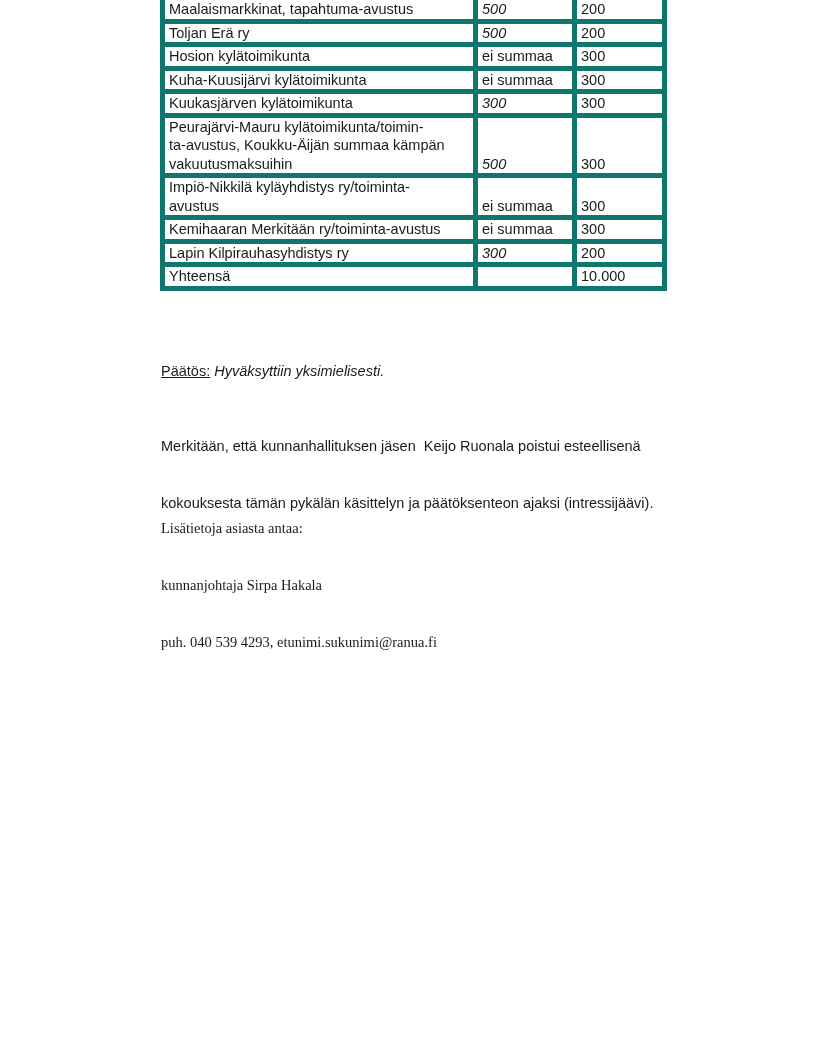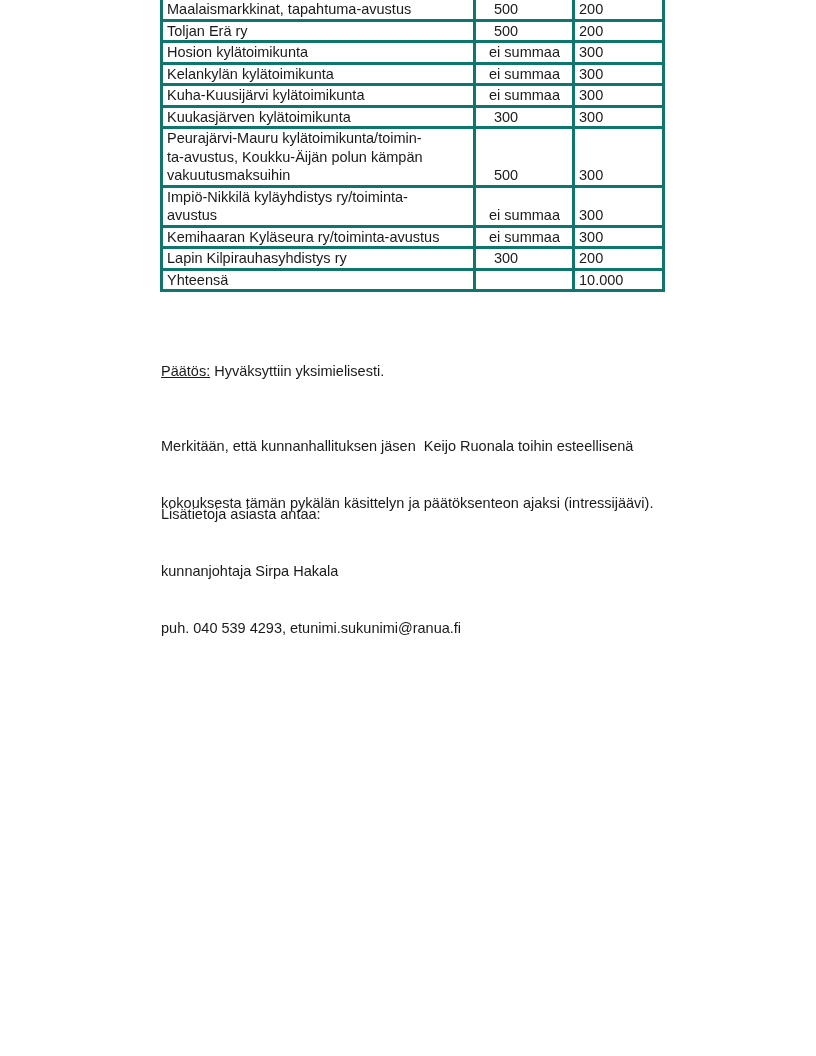--- a/index.html
+++ b/index.html
@@ -19,39 +19,39 @@
     top: 0;
     width: 502px;
     border-collapse: collapse;
     table-layout: fixed;
     border-top: none;
   }
   col.c1 { width: 313px; }
   col.c2 { width: 99px; }
   col.c3 { width: 90px; }
   .grants-table td {
-    border: 3px solid #0f766e;
+    border: 5px solid #0f766e;
     vertical-align: bottom;
     line-height: 18.5px;
     padding: 0 3px 0 4px;
     font-size: 14.5px;
     color: #1a1a1a;
     overflow: hidden;
   }
   .grants-table tr:first-child td { border-top: none; }
   td.name-cell { white-space: pre-line; text-align: left; }
-  td.applied-cell.amt-text { text-align: center; }
-  td.applied-cell.amt-num { text-align: center; padding-right: 40px; }
+  td.applied-cell.amt-text { text-align: left; }
+  td.applied-cell.amt-num { text-align: left; padding-right: 40px; font-style: italic; }
   td.granted-cell { text-align: left; padding-right: 28px; }
   .textblock { position: absolute; left: 161px; line-height: 19px; white-space: pre; }
   .decision-block { top: 362px; }
   .decision-label { font-weight: normal; text-decoration: underline; }
-  .decision-text { padding-left: 4px; }
+  .decision-text { padding-left: 4px; font-style: italic; }
   .note-block { top: 399px; }
-  .contact-block { top: 467px; }
+  .contact-block { top: 481px; font-family: Liberation Serif, serif; }
 </style>
 </head>
 <body>
 
 <div class="page">
 
   <table class="grants-table">
     <colgroup>
         <col class="c1">
         <col class="c2">
@@ -67,69 +67,64 @@
       <td class="name-cell">Toljan Erä ry</td>
       <td class="applied-cell amt-num">500</td>
       <td class="granted-cell">200</td>
     </tr>
         <tr>
       <td class="name-cell">Hosion kylätoimikunta</td>
       <td class="applied-cell amt-text">ei summaa</td>
       <td class="granted-cell">300</td>
     </tr>
         <tr>
-      <td class="name-cell">Kelankylän kylätoimikunta</td>
-      <td class="applied-cell amt-text">ei summaa</td>
-      <td class="granted-cell">300</td>
-    </tr>
-        <tr>
       <td class="name-cell">Kuha-Kuusijärvi kylätoimikunta</td>
       <td class="applied-cell amt-text">ei summaa</td>
       <td class="granted-cell">300</td>
     </tr>
         <tr>
       <td class="name-cell">Kuukasjärven kylätoimikunta</td>
       <td class="applied-cell amt-num">300</td>
       <td class="granted-cell">300</td>
     </tr>
         <tr>
       <td class="name-cell">Peurajärvi-Mauru kylätoimikunta/toimin-
-ta-avustus, Koukku-Äijän polun kämpän
+ta-avustus, Koukku-Äijän summaa kämpän
 vakuutusmaksuihin</td>
       <td class="applied-cell amt-num">500</td>
       <td class="granted-cell">300</td>
     </tr>
         <tr>
       <td class="name-cell">Impiö-Nikkilä kyläyhdistys ry/toiminta-
 avustus</td>
       <td class="applied-cell amt-text">ei summaa</td>
       <td class="granted-cell">300</td>
     </tr>
         <tr>
-      <td class="name-cell">Kemihaaran Kyläseura ry/toiminta-avustus</td>
+      <td class="name-cell">Kemihaaran Merkitään ry/toiminta-avustus</td>
       <td class="applied-cell amt-text">ei summaa</td>
       <td class="granted-cell">300</td>
     </tr>
         <tr>
       <td class="name-cell">Lapin Kilpirauhasyhdistys ry</td>
       <td class="applied-cell amt-num">300</td>
       <td class="granted-cell">200</td>
     </tr>
         <tr>
       <td class="name-cell">Yhteensä</td>
       <td class="applied-cell amt-text"></td>
       <td class="granted-cell">10.000</td>
     </tr>
       </tbody>
   </table>
 
   <div class="textblock decision-block"><span class="decision-label">Päätös:</span><span class="decision-text">Hyväksyttiin yksimielisesti.</span></div>
 
   <div class="textblock note-block">
-    <div>Merkitään, että kunnanhallituksen jäsen  Keijo Ruonala toihin esteellisenä</div>
+    <div>Merkitään, että kunnanhallituksen jäsen  Keijo Ruonala poistui esteellisenä</div>
     <div>kokouksesta tämän pykälän käsittelyn ja päätöksenteon ajaksi (intressijäävi).</div>
   </div>
 
   <div class="textblock contact-block">
     <div>Lisätietoja asiasta antaa:</div>
     <div>kunnanjohtaja Sirpa Hakala</div>
     <div>puh. 040 539 4293, etunimi.sukunimi@ranua.fi</div>
   </div>
 
 </div>

